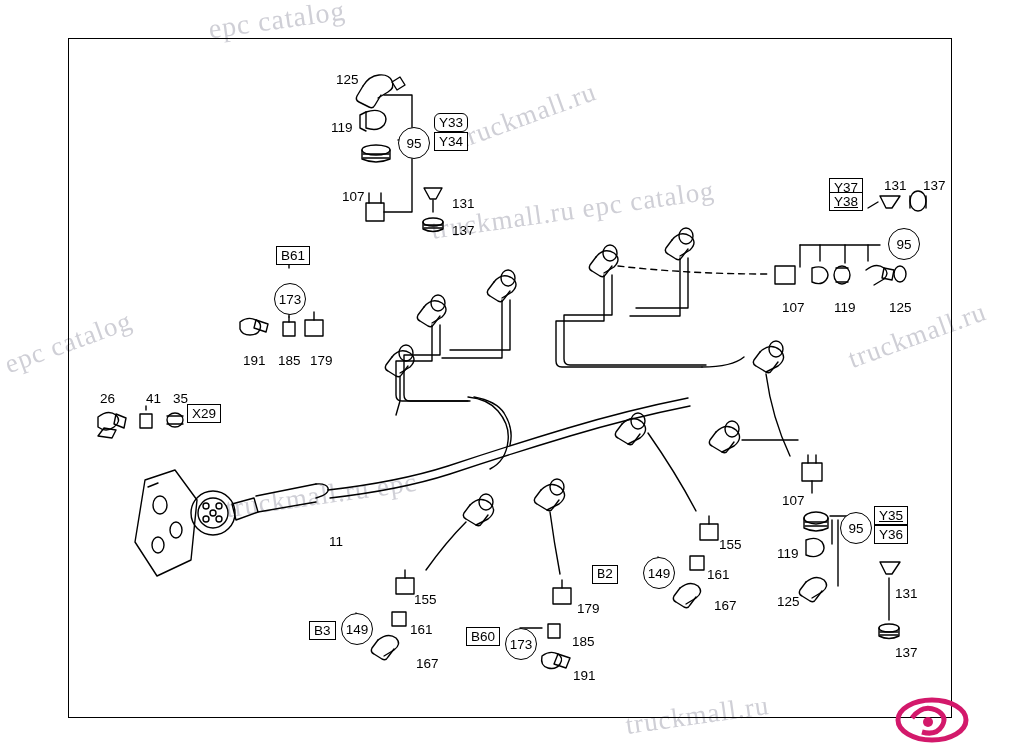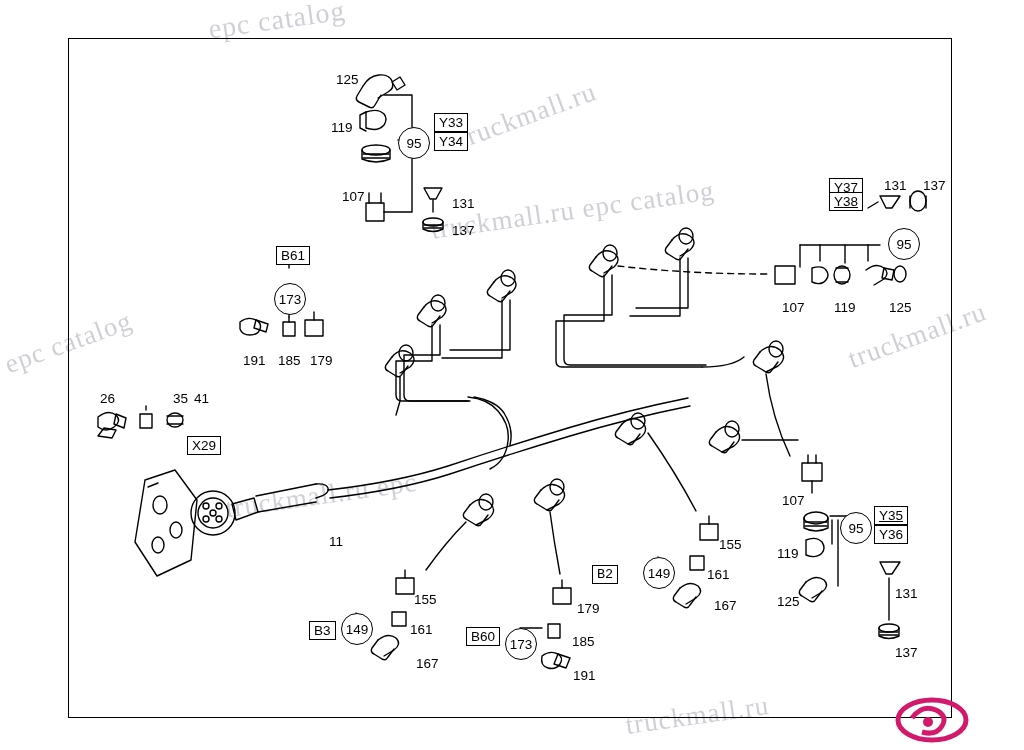--- a/index.html
+++ b/index.html
@@ -281,42 +281,42 @@
       <path d="M680 588 l-6 8 q-2 4 2 6 l8 5 q4 2 6 -2 l6 -8"></path>
       <path d="M658 572 h16"></path>
       <path d="M658 557 v15"></path>
     </g>
   </svg>
 
   <div id="labels">
       <div class="lbl" style="left: 336px; top: 72px;">125</div>
       <div class="lbl" style="left: 331px; top: 120px;">119</div>
       <div class="circlbl" style="left: 398px; top: 127px;">95</div>
-      <div class="boxlbl" style="left: 434px; top: 113px;">Y33</div>
+      <div class="boxlbl" style="left: 434px; top: 113px; border-radius: 6px;">Y33</div>
       <div class="boxlbl" style="left: 434px; top: 132px;">Y34</div>
       <div class="lbl" style="left: 342px; top: 189px;">107</div>
       <div class="lbl" style="left: 452px; top: 196px;">131</div>
       <div class="lbl" style="left: 452px; top: 223px;">137</div>
       <div class="boxlbl" style="left: 276px; top: 246px;">B61</div>
       <div class="circlbl" style="left: 274px; top: 283px;">173</div>
       <div class="lbl" style="left: 243px; top: 353px;">191</div>
       <div class="lbl" style="left: 278px; top: 353px;">185</div>
       <div class="lbl" style="left: 310px; top: 353px;">179</div>
       <div class="boxlbl" style="left: 829px; top: 178px;">Y37</div>
       <div class="boxlbl" style="left: 829px; top: 192px; text-decoration: underline;">Y38</div>
       <div class="lbl" style="left: 884px; top: 178px;">131</div>
       <div class="lbl" style="left: 923px; top: 178px;">137</div>
       <div class="circlbl" style="left: 888px; top: 228px;">95</div>
       <div class="lbl" style="left: 782px; top: 300px;">107</div>
       <div class="lbl" style="left: 834px; top: 300px;">119</div>
       <div class="lbl" style="left: 889px; top: 300px;">125</div>
       <div class="lbl" style="left: 100px; top: 391px;">26</div>
-      <div class="lbl" style="left: 146px; top: 391px; margin-left: 48px;">41</div>
+      <div class="lbl" style="left: 146px; top: 391px;">41</div>
       <div class="lbl" style="left: 173px; top: 391px;">35</div>
-      <div class="boxlbl" style="left: 187px; top: 404px; margin-top: 32px;">X29</div>
+      <div class="boxlbl" style="left: 187px; top: 404px;">X29</div>
       <div class="lbl" style="left: 329px; top: 534px;">11</div>
       <div class="lbl" style="left: 782px; top: 493px;">107</div>
       <div class="circlbl" style="left: 840px; top: 512px;">95</div>
       <div class="boxlbl" style="left: 874px; top: 506px; text-decoration: underline;">Y35</div>
       <div class="boxlbl" style="left: 874px; top: 525px;">Y36</div>
       <div class="lbl" style="left: 777px; top: 546px;">119</div>
       <div class="lbl" style="left: 777px; top: 594px;">125</div>
       <div class="lbl" style="left: 895px; top: 586px;">131</div>
       <div class="lbl" style="left: 895px; top: 645px;">137</div>
       <div class="lbl" style="left: 719px; top: 537px;">155</div>

